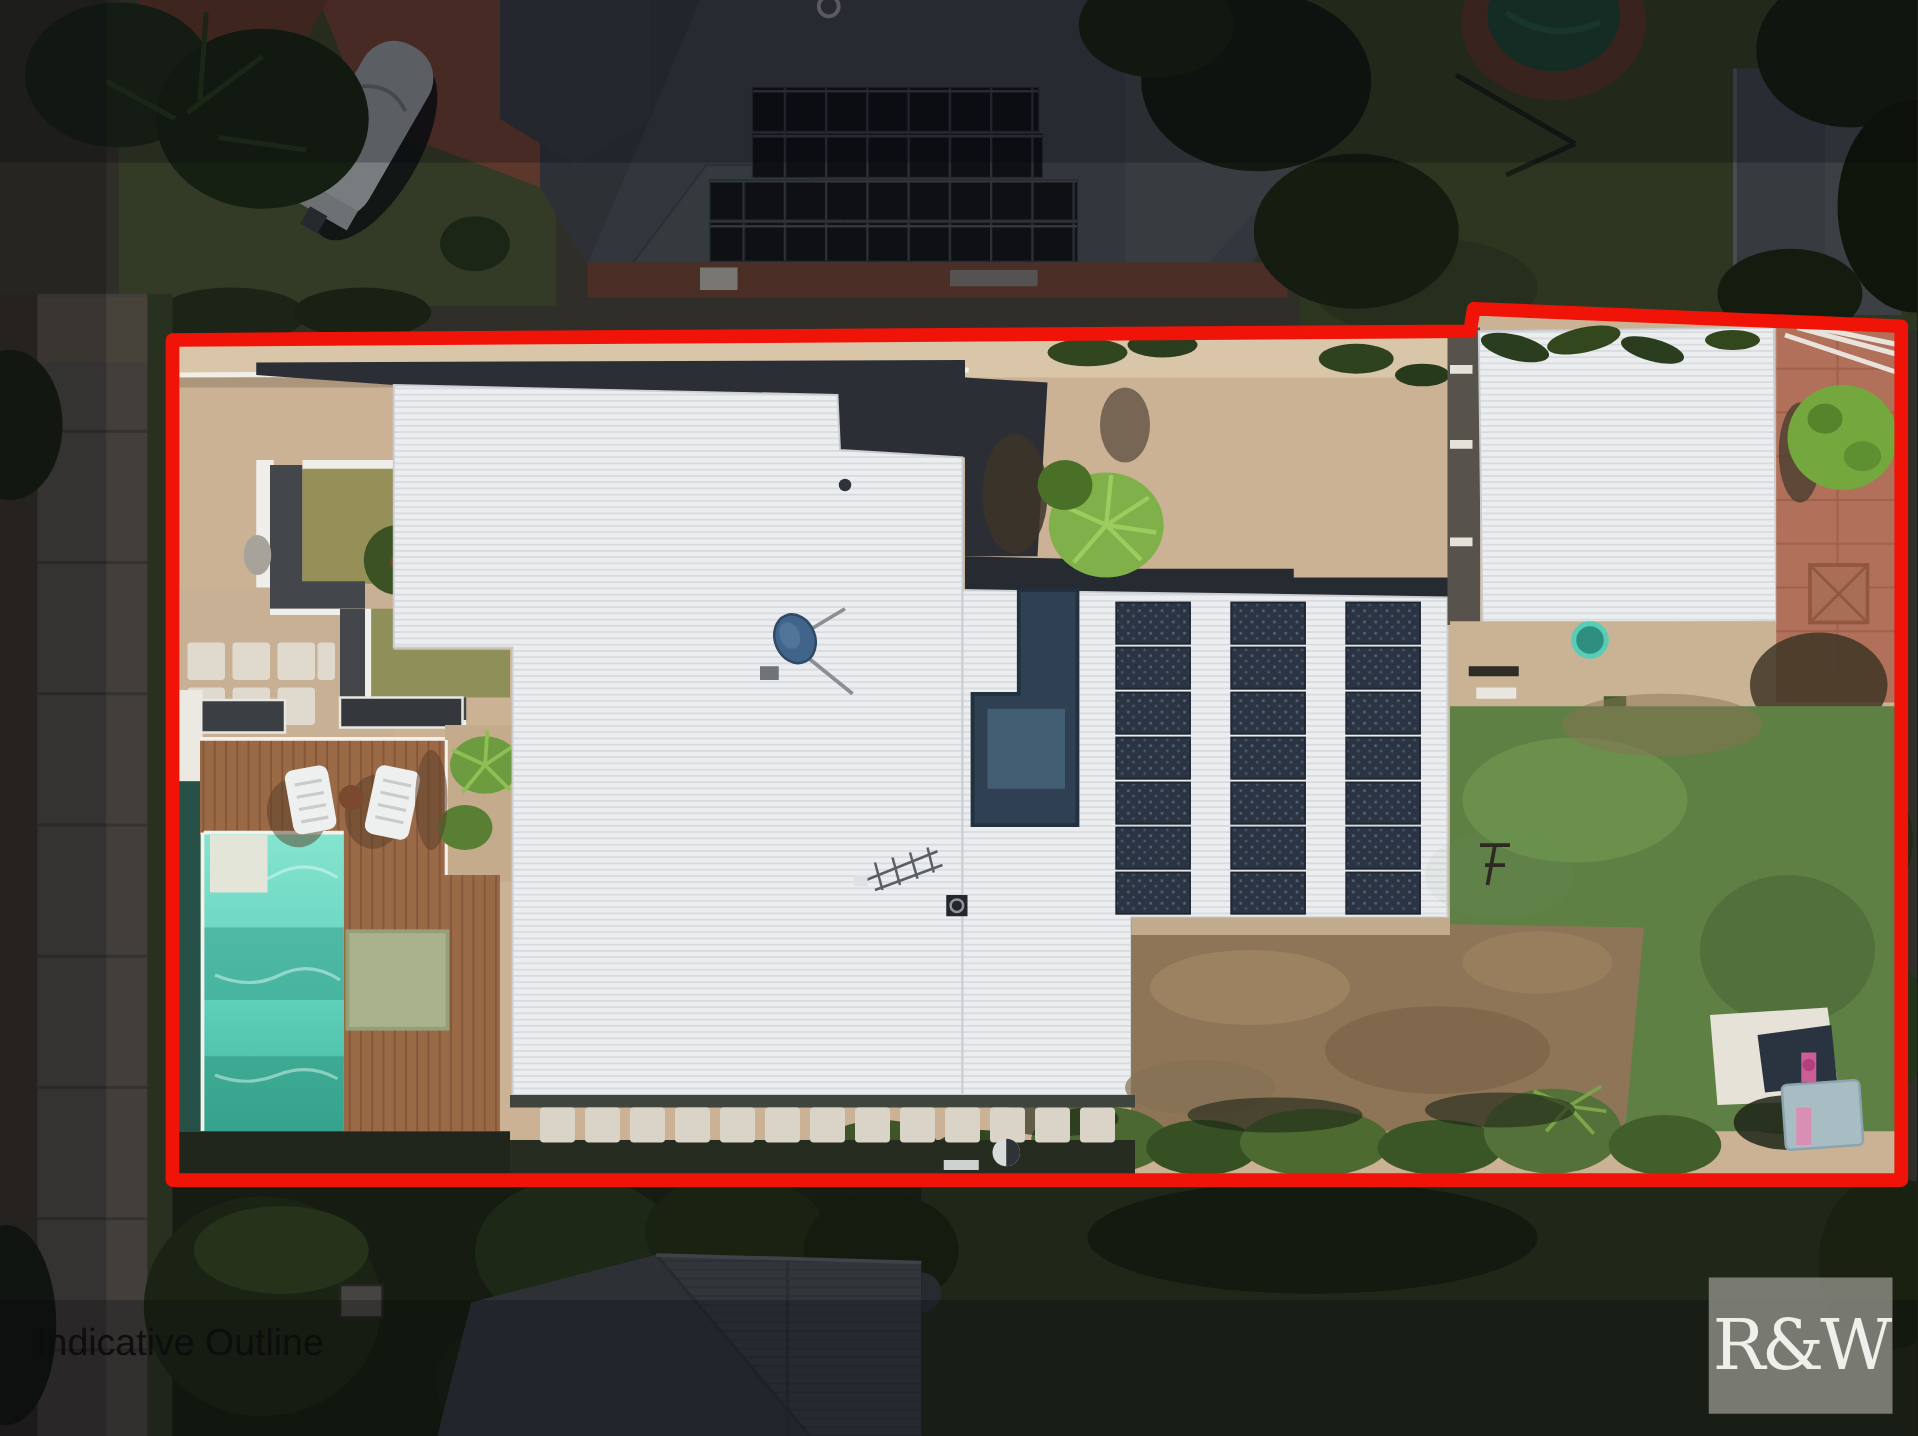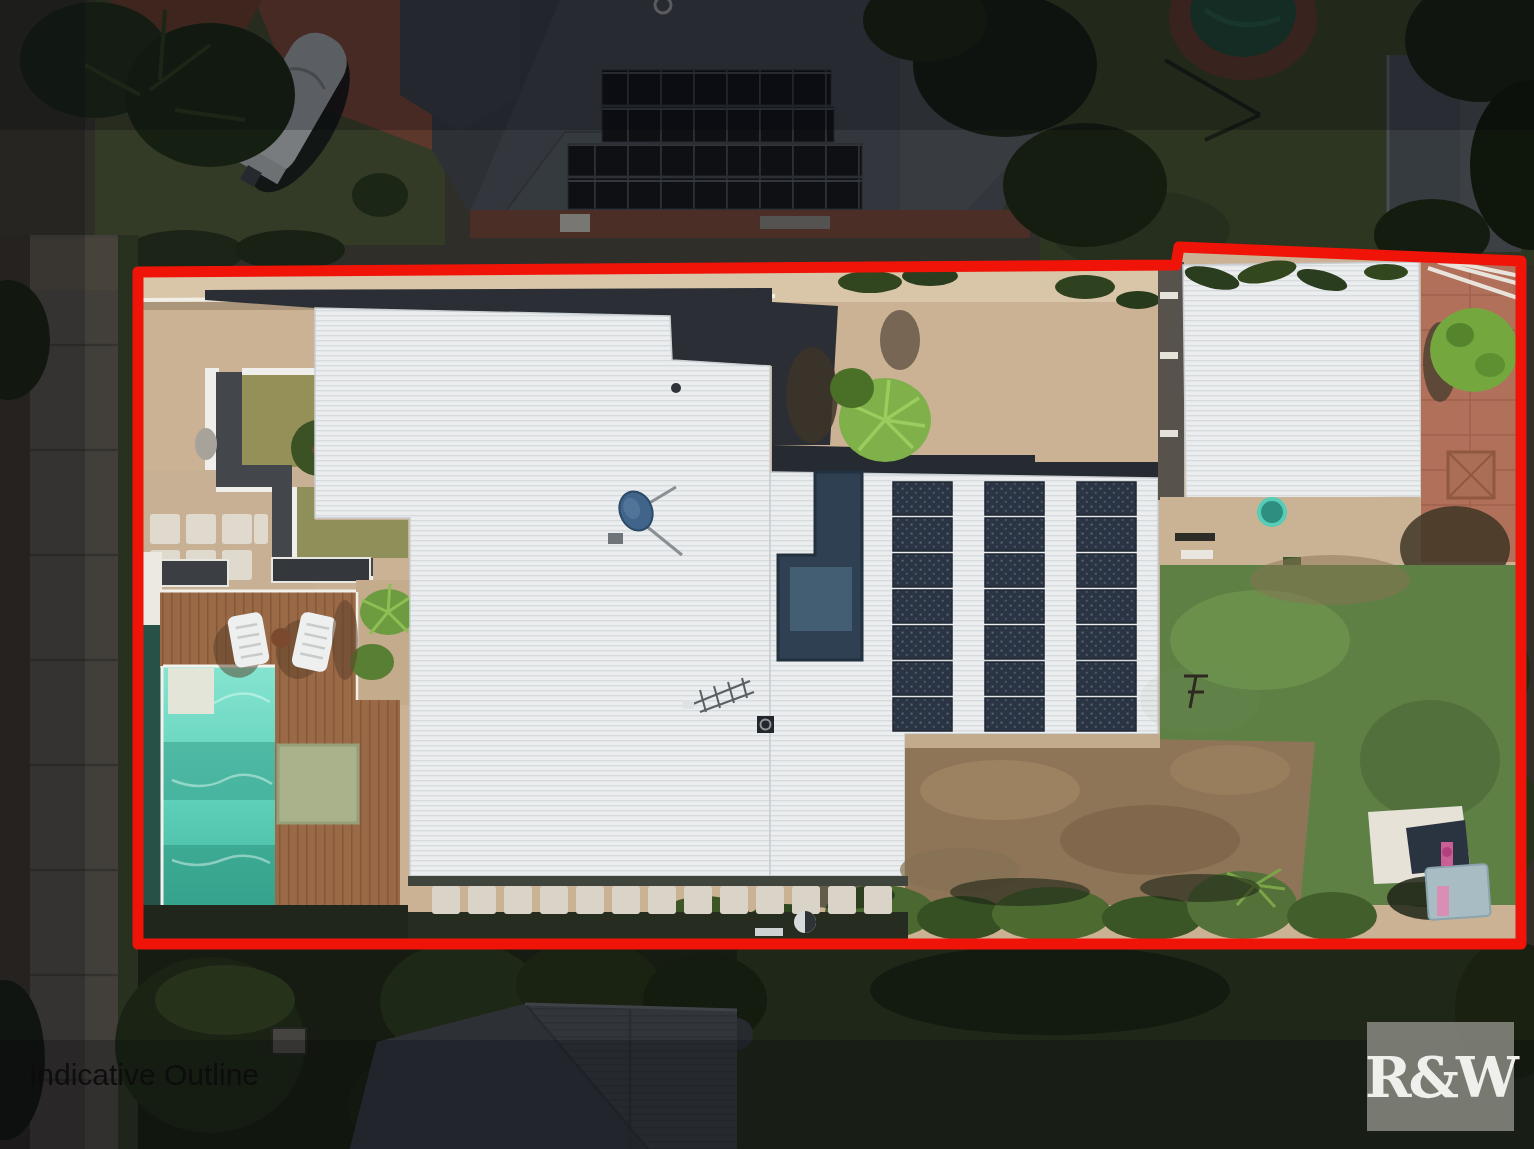--- a/index.html
+++ b/index.html
@@ -4,21 +4,21 @@
 <style>
   html,body{margin:0;padding:0;background:#000;}
   .stage{position:relative;width:1534px;height:1149px;overflow:hidden;background:#1a1d14;
          font-family:"Liberation Sans",sans-serif;}
   .stage svg{position:absolute;left:0;top:0;display:block;}
   .disclaimer{position:absolute;left:8px;top:1056px;width:272px;text-align:center;
               font-size:30px;line-height:37px;color:#0c0c0c;opacity:.92;}
   .disclaimer span{display:block;}
   .watermark{position:absolute;left:1367px;top:1022px;width:147px;height:109px;
              background:rgba(148,148,140,.78);display:flex;align-items:center;justify-content:center;
-             font-family:"DejaVu Serif",serif;font-weight:bold;font-size:56px;color:#efefec;
+             font-family:"DejaVu Serif",serif;font-weight:normal;font-size:56px;color:#efefec;
              letter-spacing:-3px;}
 </style>
 </head>
 <body>
 
 <div class="stage">
 <svg width="1534" height="1149" viewBox="0 0 1534 1149" xmlns="http://www.w3.org/2000/svg">
   <defs>
     <pattern id="corr" width="5" height="5" patternUnits="userSpaceOnUse">
       <rect width="5" height="5" fill="#ebedef"></rect>

